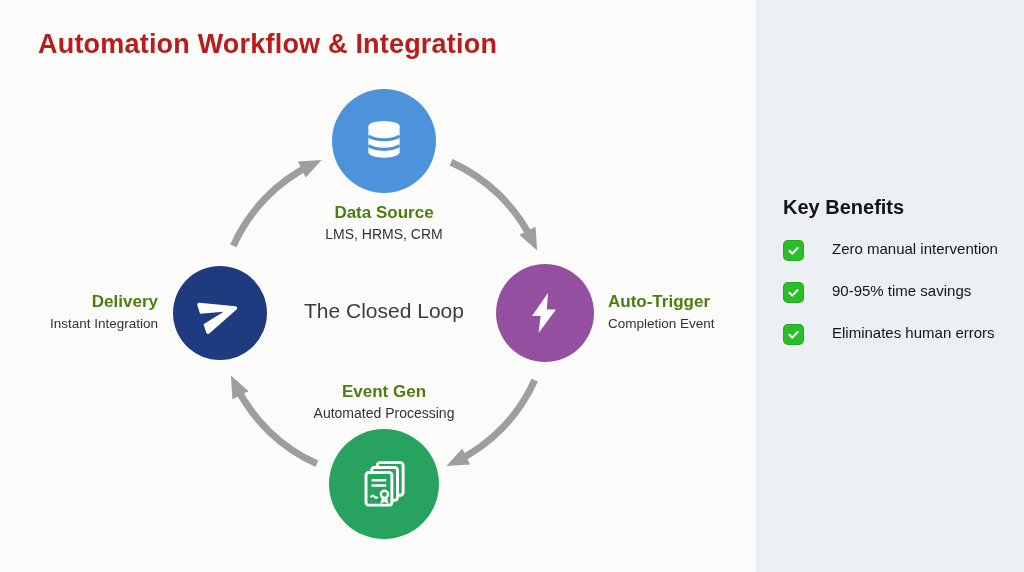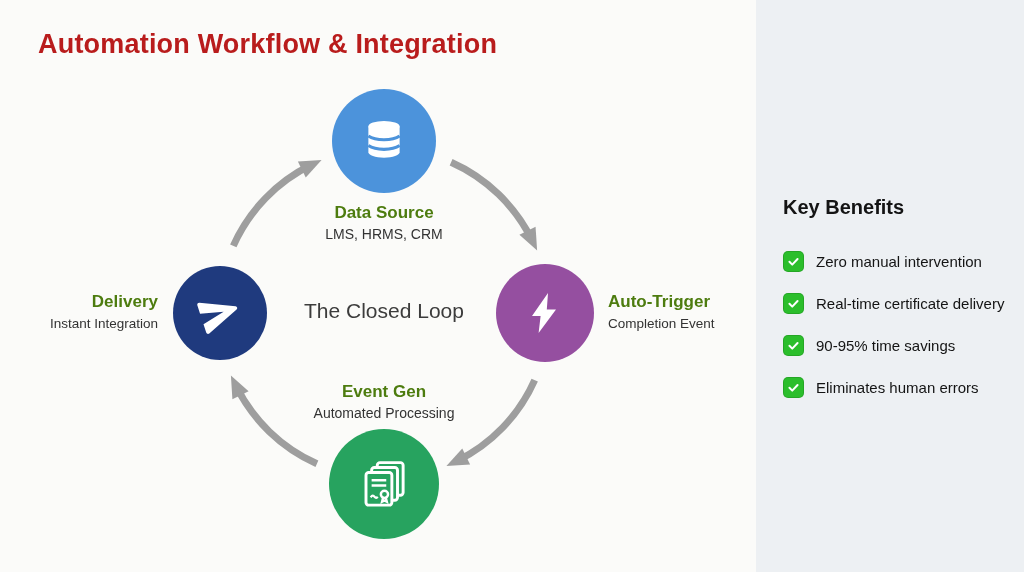--- a/index.html
+++ b/index.html
@@ -54,21 +54,21 @@
   .benefits-panel {
     position: absolute; left: 756px; top: 0; width: 268px; height: 572px;
     background: #EDF0F3;
   }
   .benefits-heading {
     position: absolute; left: 27px; top: 196px;
     font-size: 20px; font-weight: bold; color: #141414;
   }
   .benefits-list { position: absolute; left: 27px; top: 240px; }
   .benefit-row {
-    display: flex; align-items: center; height: 42px;
+    display: flex; align-items: flex-start; height: 42px; gap: 16px;
   }
   .check {
     width: 21px; height: 21px; border-radius: 5px; flex: 0 0 21px;
     display: flex; align-items: center; justify-content: center;
     box-shadow: inset 0 0 0 1px rgba(0,0,0,0.12);
   }
   .benefit-text {
     margin-left: 12px; font-size: 15px; color: #141414; white-space: nowrap;
   }
 </style>
@@ -167,28 +167,20 @@
             </svg>
         </span>
         <span class="benefit-text">Zero manual intervention</span>
       </div>
       <div class="benefit-row">
         <span class="check" style="background: rgb(43, 190, 43); color: rgb(43, 190, 43);">
           <svg viewBox="0 0 24 24" width="15" height="15">
               <path d="M5.5 12.5l4.5 4.5 8.5-9" stroke="#fff" stroke-width="3.2" fill="none" stroke-linecap="round" stroke-linejoin="round"></path>
             </svg>
         </span>
-        <span class="benefit-text">Real-time certificate delivery</span>
-      </div>
-      <div class="benefit-row">
-        <span class="check" style="background: rgb(43, 190, 43); color: rgb(43, 190, 43);">
-          <svg viewBox="0 0 24 24" width="15" height="15">
-              <path d="M5.5 12.5l4.5 4.5 8.5-9" stroke="#fff" stroke-width="3.2" fill="none" stroke-linecap="round" stroke-linejoin="round"></path>
-            </svg>
-        </span>
         <span class="benefit-text">90-95% time savings</span>
       </div>
       <div class="benefit-row">
         <span class="check" style="background: rgb(43, 190, 43); color: rgb(43, 190, 43);">
           <svg viewBox="0 0 24 24" width="15" height="15">
               <path d="M5.5 12.5l4.5 4.5 8.5-9" stroke="#fff" stroke-width="3.2" fill="none" stroke-linecap="round" stroke-linejoin="round"></path>
             </svg>
         </span>
         <span class="benefit-text">Eliminates human errors</span>
       </div>

